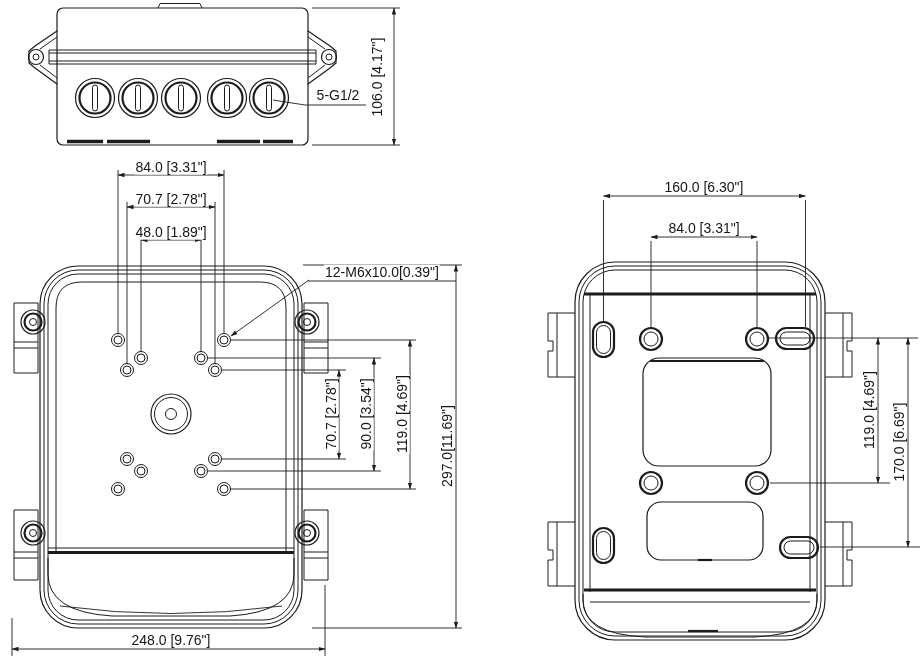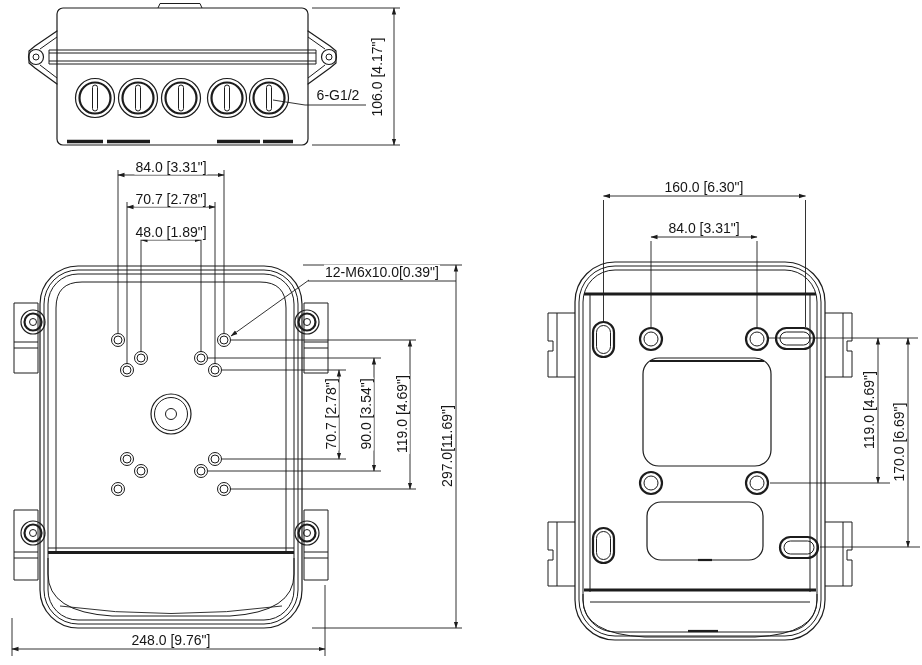--- a/index.html
+++ b/index.html
@@ -302,21 +302,21 @@
       <line x1="651" y1="237" x2="757" y2="237" class="dln" marker-start="url(#arr)" marker-end="url(#arr)"></line>
       <path d="M768,338 H918" class="dln"></path>
       <line x1="878" y1="338" x2="878" y2="483" class="dln" marker-start="url(#arr)" marker-end="url(#arr)"></line>
       <line x1="908" y1="338" x2="908" y2="547" class="dln" marker-start="url(#arr)" marker-end="url(#arr)"></line>
       <path d="M770,483 H890 M820,547 H920" class="dln"></path>
     </g>
   </g>
 </svg>
 
 <div class="dim vert" style="left:377px;top:77px">106.0 [4.17"]</div>
-<div class="dim" style="left:338px;top:95px">6-G1/2</div>
+<div class="dim" style="left:338px;top:95px">5-G1/2</div>
 
 <div class="dim" style="left:171px;top:167px">84.0 [3.31"]</div>
 <div class="dim" style="left:171px;top:199px">70.7 [2.78"]</div>
 <div class="dim" style="left:171px;top:232px">48.0 [1.89"]</div>
 <div class="dim" style="left:382px;top:272px">12-M6x10.0[0.39"]</div>
 <div class="dim vert" style="left:331px;top:414px">70.7 [2.78"]</div>
 <div class="dim vert" style="left:366px;top:414px">90.0 [3.54"]</div>
 <div class="dim vert" style="left:402px;top:414px">119.0 [4.69"]</div>
 <div class="dim vert" style="left:447px;top:446px">297.0[11.69"]</div>
 <div class="dim" style="left:171px;top:640px">248.0 [9.76"]</div>

